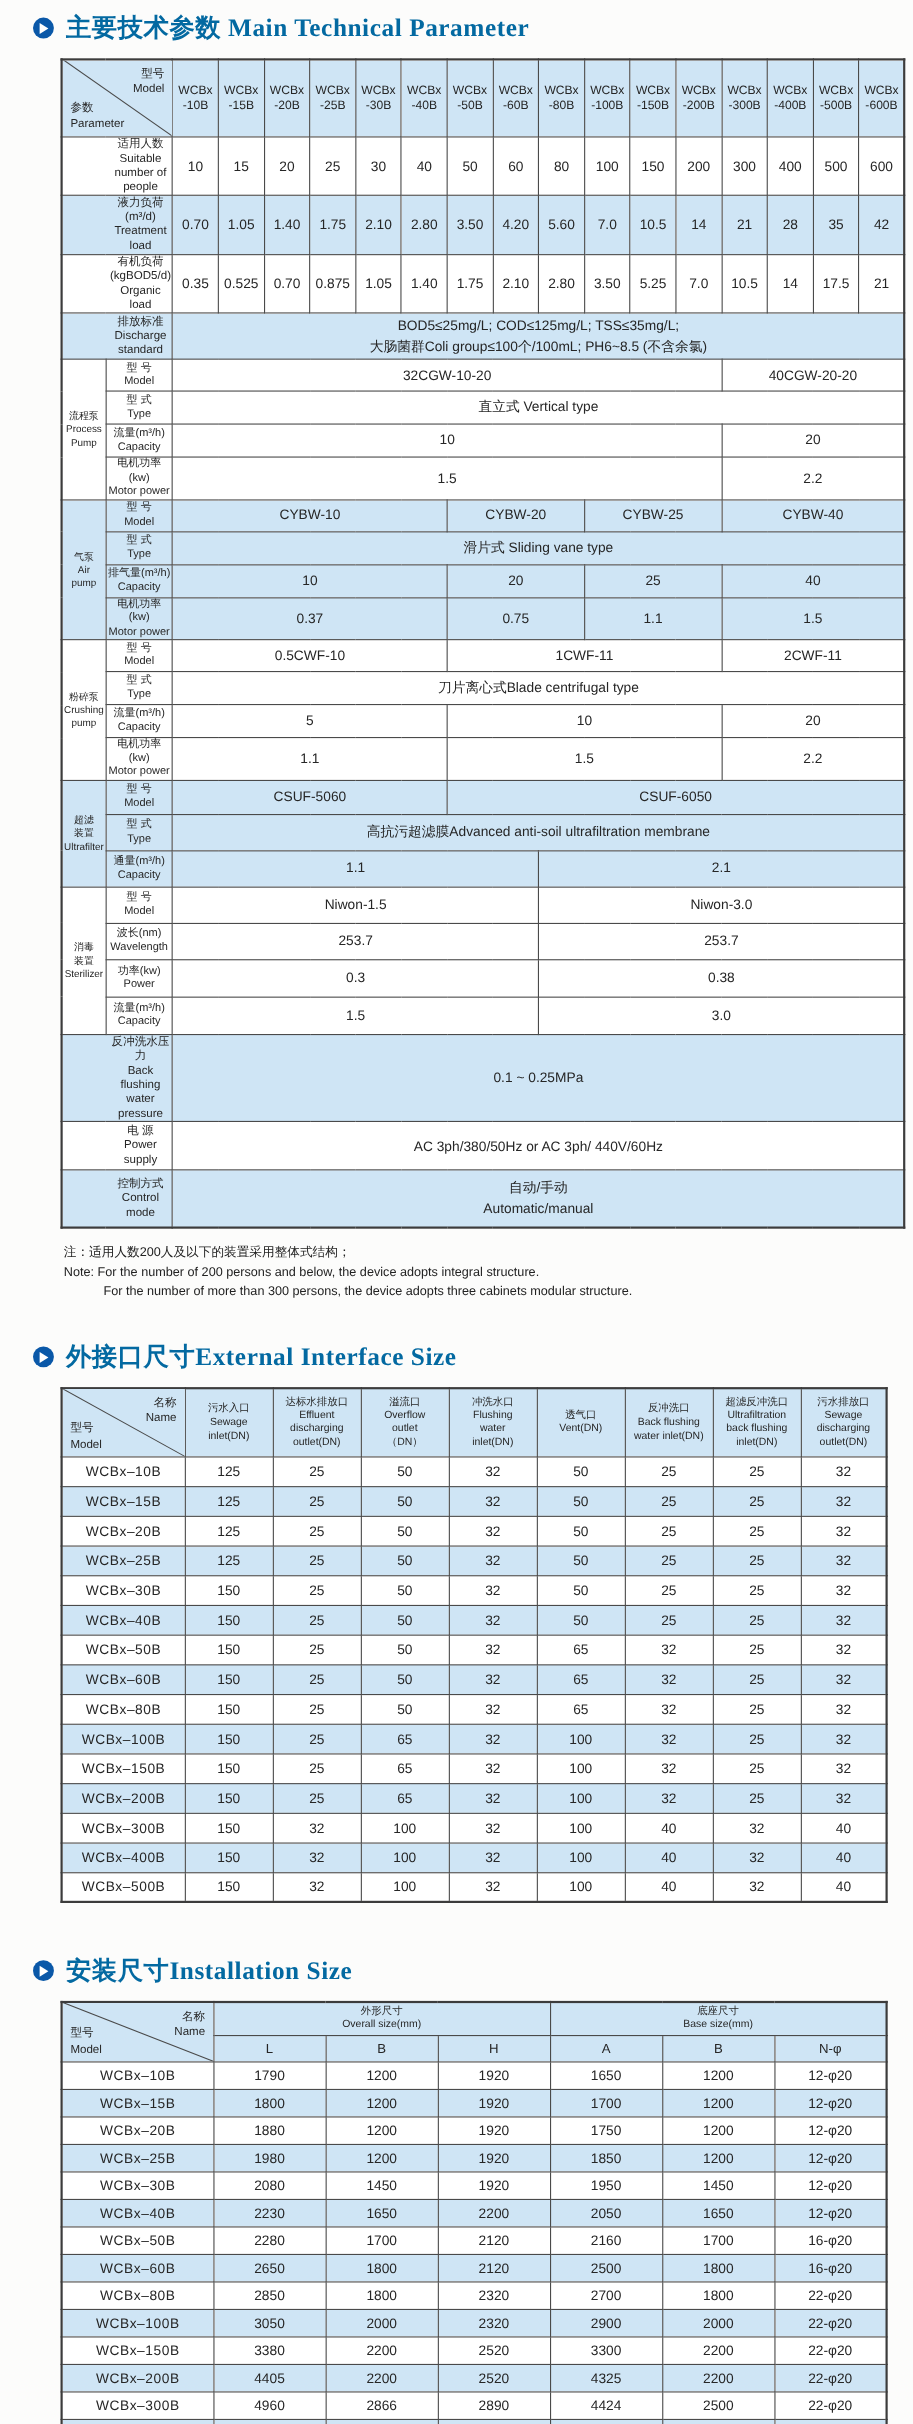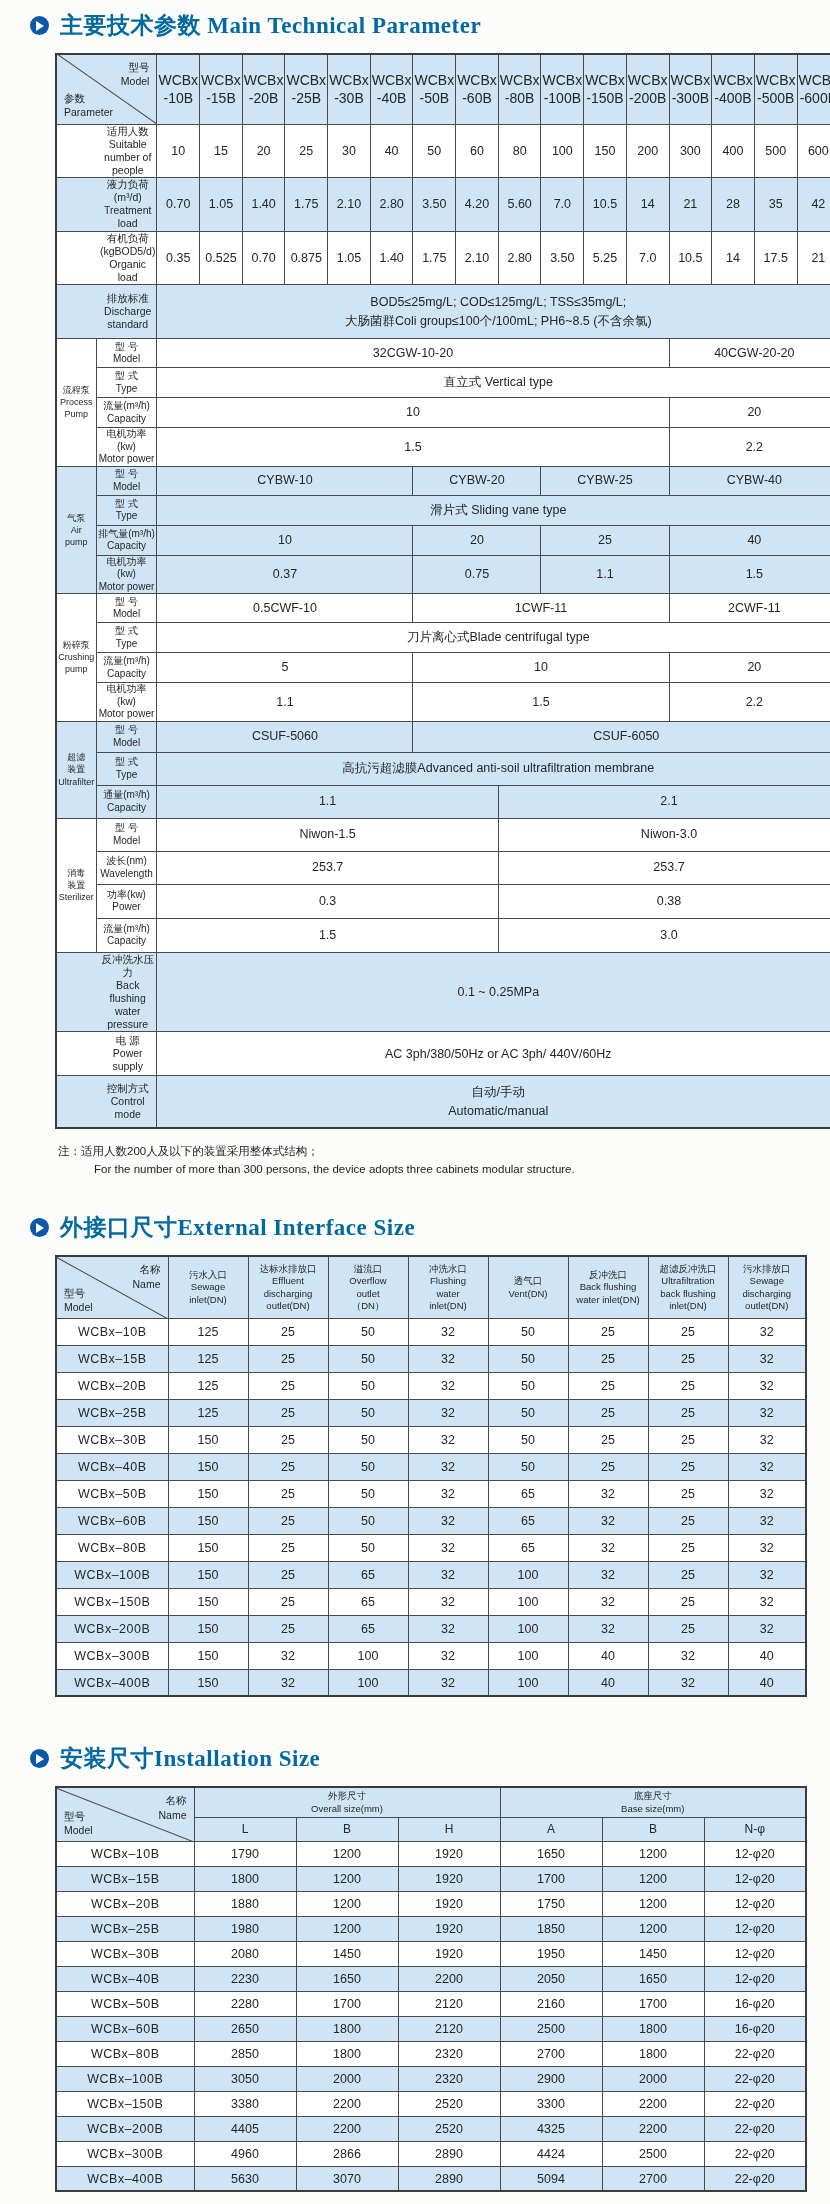--- a/index.html
+++ b/index.html
@@ -10,21 +10,21 @@
   .title-row { display:flex; align-items:center; gap:11px; margin:10px 0 12px 30px; }
   .bullet { width:19px; height:19px; border-radius:50%; background:#0a58a8; position:relative; flex:0 0 19px; }
   .bullet::after { content:""; position:absolute; left:6px; top:4.5px;
     border-left:8px solid #fff; border-top:5px solid transparent; border-bottom:5px solid transparent; }
   .title-text { font-family:"Liberation Serif", serif; font-weight:bold; font-size:23px; color:#0369a1; letter-spacing:0.5px; }
 
   table { border-collapse:collapse; table-layout:fixed; margin-left:55px; background:#fff; border:2px solid #3c3c3c; }
   td { border:1px solid #4a4a4a; text-align:center; vertical-align:middle; padding:0 1px; overflow:hidden;
        font-size:12px; color:#262626; }
   tr.shade td { background:#cfe5f5; }
-  .mh  { font-size:14px;  line-height:1.3;  white-space:pre-line; }
+  .mh  { font-size:11px;  line-height:1.3;  white-space:pre-line; }
   .grp { font-size:9px;   line-height:1.35; white-space:pre-line; }
   .lbl { font-size:10px;  line-height:1.25; white-space:pre-line;margin-left:46px; }
   .lblf{ font-size:10.5px;line-height:1.25; white-space:pre-line;padding-left:43px; }
   .val { font-size:12.5px; white-space:pre-line; line-height:1.45; }
   .ch  { font-size:9.5px; line-height:1.3; white-space:pre-line; }
   .sub { font-size:12px; }
   .mdl { font-size:12.5px; letter-spacing:0.5px; }
   .diag { position:relative; }
   .dtr { position:absolute; top:5px; right:7px; text-align:right; white-space:pre-line; font-size:10.5px; line-height:1.35; }
   .dbl { position:absolute; bottom:4px; left:7px; text-align:left; white-space:pre-line; font-size:10.5px; line-height:1.35; }
@@ -161,21 +161,21 @@
         <td colspan="1" class="val">2.10</td>
         <td colspan="1" class="val">2.80</td>
         <td colspan="1" class="val">3.50</td>
         <td colspan="1" class="val">5.25</td>
         <td colspan="1" class="val">7.0</td>
         <td colspan="1" class="val">10.5</td>
         <td colspan="1" class="val">14</td>
         <td colspan="1" class="val">17.5</td>
         <td colspan="1" class="val">21</td>
       </tr>
-      <tr class="shade" style="height: 54px;">
+      <tr class="shade" style="height: 42px;">
         <td colspan="2" class="lblf">排放标准
 Discharge standard</td>
         <td colspan="16" class="val">BOD5≤25mg/L;  COD≤125mg/L;  TSS≤35mg/L;
 大肠菌群Coli group≤100个/100mL;      PH6~8.5 (不含余氯)</td>
       </tr>
       <tr style="height: 29px;">
         <td rowspan="4" class="grp">流程泵
 Process
 Pump</td>
         <td colspan="1" class="lbl">型 号
@@ -322,20 +322,21 @@
         <td colspan="2" class="lblf">控制方式
 Control mode</td>
         <td colspan="16" class="val">自动/手动
 Automatic/manual</td>
       </tr>
     </tbody>
   </table>
 
 <div class="notes">
   <div>注：适用人数200人及以下的装置采用整体式结构；</div>
+  <div>Note: For the number of 200 persons and below, the device adopts integral structure.</div>
   <div class="ind2">For the number of more than 300 persons, the device adopts three cabinets modular structure.</div>
 </div>
 
 <div class="title-row gap1">
   <span class="bullet"></span>
   <span class="title-text">外接口尺寸External Interface Size</span>
 </div>
 
 <table id="t2">
     <colgroup>
@@ -534,20 +535,31 @@
         <td class="mdl">WCBx–400B</td>
         <td class="val">150</td>
         <td class="val">32</td>
         <td class="val">100</td>
         <td class="val">32</td>
         <td class="val">100</td>
         <td class="val">40</td>
         <td class="val">32</td>
         <td class="val">40</td>
       </tr>
+      <tr style="height: 27px;">
+        <td class="mdl">WCBx–500B</td>
+        <td class="val">150</td>
+        <td class="val">32</td>
+        <td class="val">100</td>
+        <td class="val">32</td>
+        <td class="val">100</td>
+        <td class="val">40</td>
+        <td class="val">32</td>
+        <td class="val">40</td>
+      </tr>
     </tbody>
   </table>
 
 <div class="title-row gap2">
   <span class="bullet"></span>
   <span class="title-text">安装尺寸Installation Size</span>
 </div>
 
 <table id="t3">
     <colgroup>

